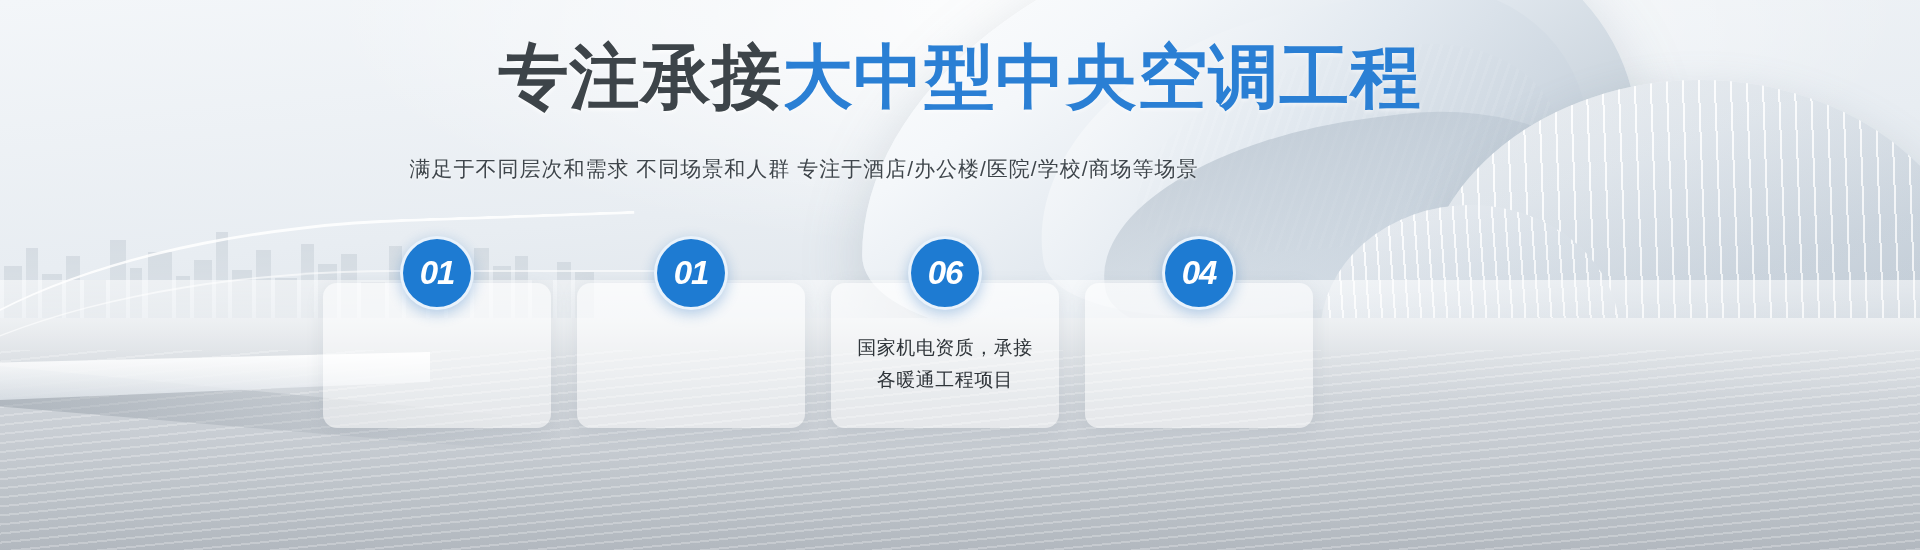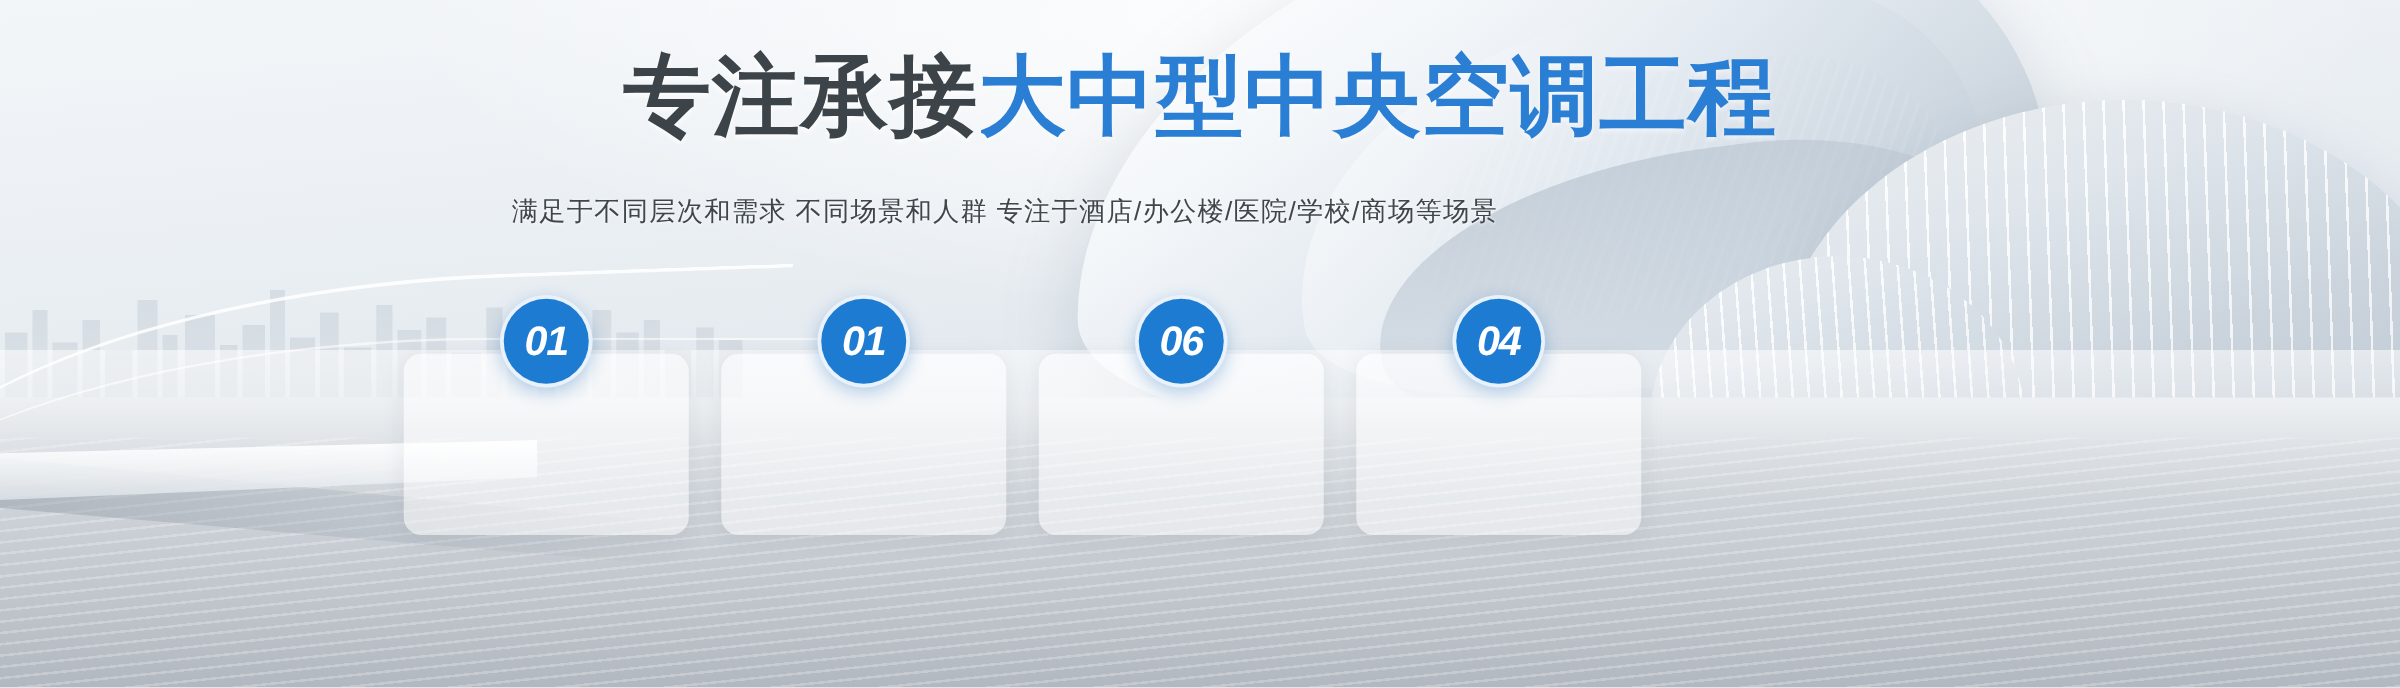--- a/index.html
+++ b/index.html
@@ -237,20 +237,21 @@
       <div class="card">
         <div class="badge">
           <b>01</b>
         </div>
       </div>
 
       <div class="card">
         <div class="badge">
           <b>06</b>
         </div>
+        <div class="card-text">国家机电资质，承接各暖通工程项目</div>
       </div>
 
       <div class="card">
         <div class="badge">
           <b>04</b>
         </div>
       </div>
 
     </div>
   </div>

